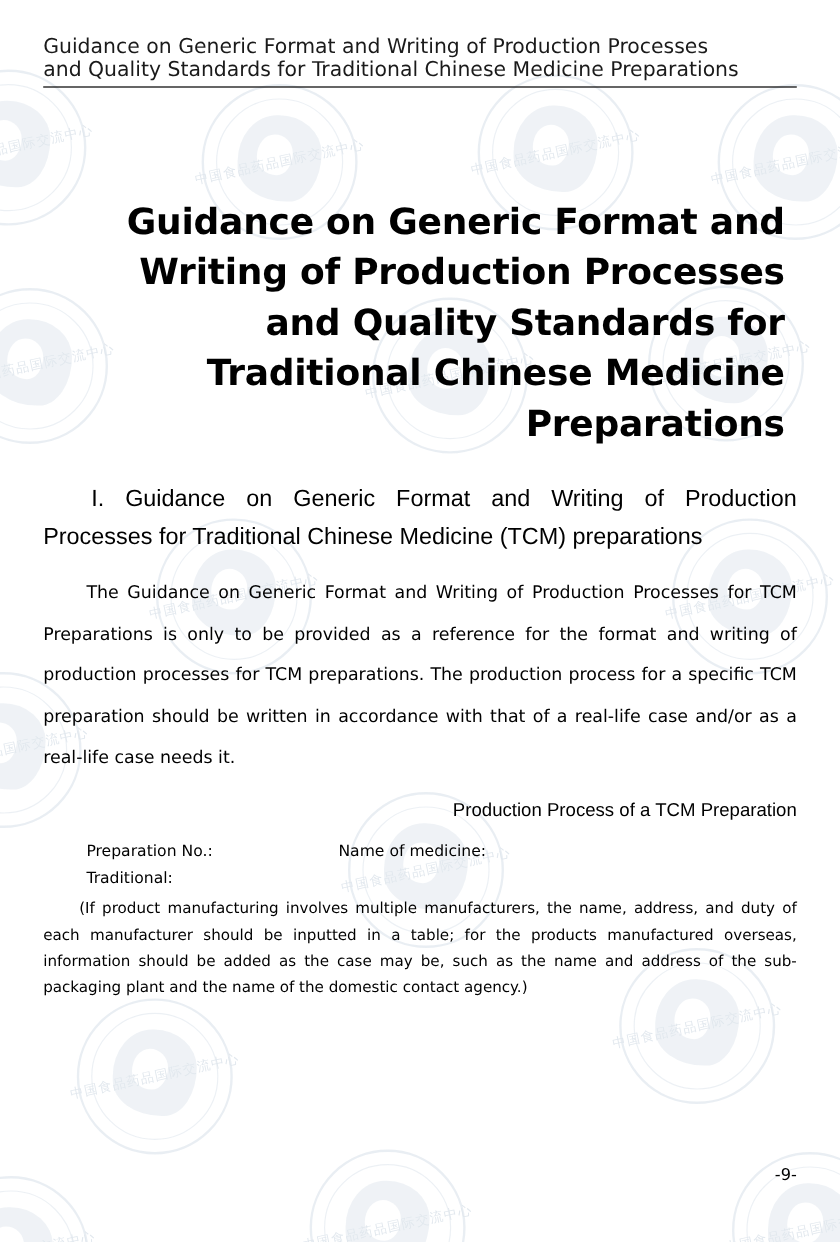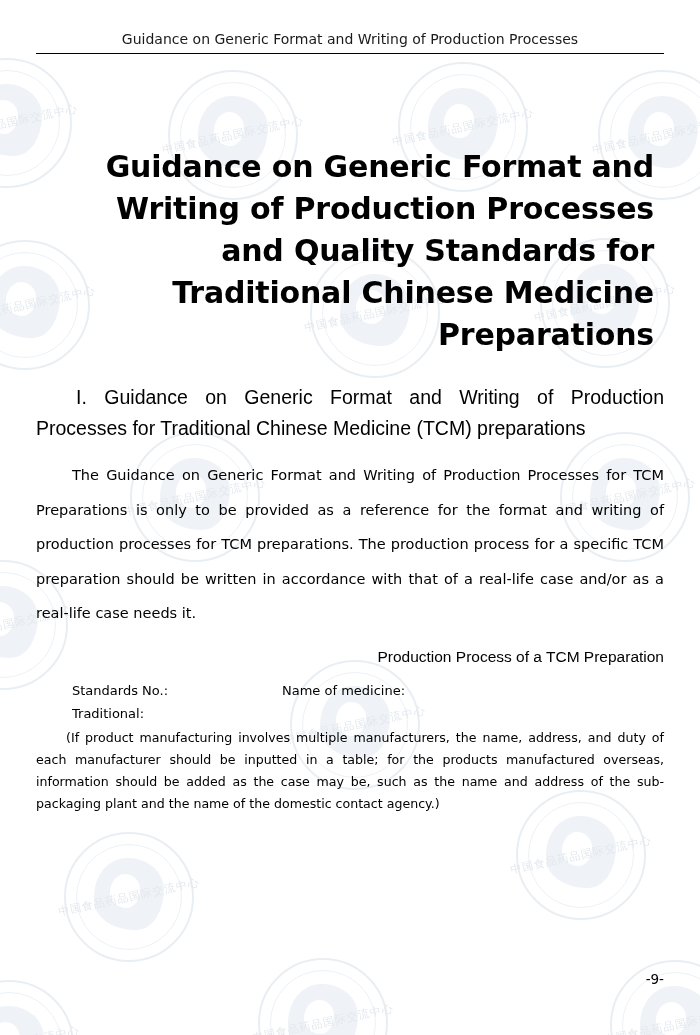--- a/index.html
+++ b/index.html
@@ -73,22 +73,21 @@
   
   .page {
     position: relative;
     z-index: 2;
     width: 700px;
     height: 1035px;
     box-sizing: border-box;
     padding: 30px 36px 0 36px;
   }
   .runhead {
-    text-align: center;
-    font-size: 14px;
+    font-size: 17px;
     line-height: 19px;
     color: #1a1a1a;
     font-family: "DejaVu Sans", sans-serif;
   }
   .runhead-rule {
     margin-top: 4px;
     border-bottom: 1.4px solid #000;
     width: 100%;
   }
 
@@ -278,33 +277,34 @@
       <div class="inner-ring"></div>
       <div class="blob"></div>
       <div class="cn-text">中国食品药品国际交流中心</div>
     </div>
 </div>
 
 <div class="page">
 
   <div class="runhead">
     <div>Guidance on Generic Format and Writing of Production Processes</div>
+    <div>and Quality Standards for Traditional Chinese Medicine Preparations</div>
   </div>
   <div class="runhead-rule"></div>
 
   <h1 class="doc-title">Guidance on Generic Format and Writing of Production Processes and Quality Standards for Traditional Chinese Medicine Preparations</h1>
 
   <div class="sec-head">I. Guidance on Generic Format and Writing of Production Processes for Traditional Chinese Medicine (TCM) preparations</div>
 
   <p class="body-p">The Guidance on Generic Format and Writing of Production Processes for TCM Preparations is only to be provided as a reference for the format and writing of production processes for TCM preparations. The production process for a specific TCM preparation should be written in accordance with that of a real-life case and/or as a real-life case needs it.</p>
 
   <div class="sub-center">Production Process of a TCM Preparation</div>
 
   <div class="form-block">
     <div class="form-line">
-      <span class="col2">Standards No.:</span><span>Name of medicine:</span>
+      <span class="col2">Preparation No.:</span><span>Name of medicine:</span>
     </div>
     <div class="form-line">Traditional:</div>
     <p class="note-p">(If product manufacturing involves multiple manufacturers, the name, address, and duty of each manufacturer should be inputted in a table; for the products manufactured overseas, information should be added as the case may be, such as the name and address of the sub-packaging plant and the name of the domestic contact agency.)</p>
   </div>
 
   <div class="page-num">-9-</div>
 </div>
 
 </body></html>

